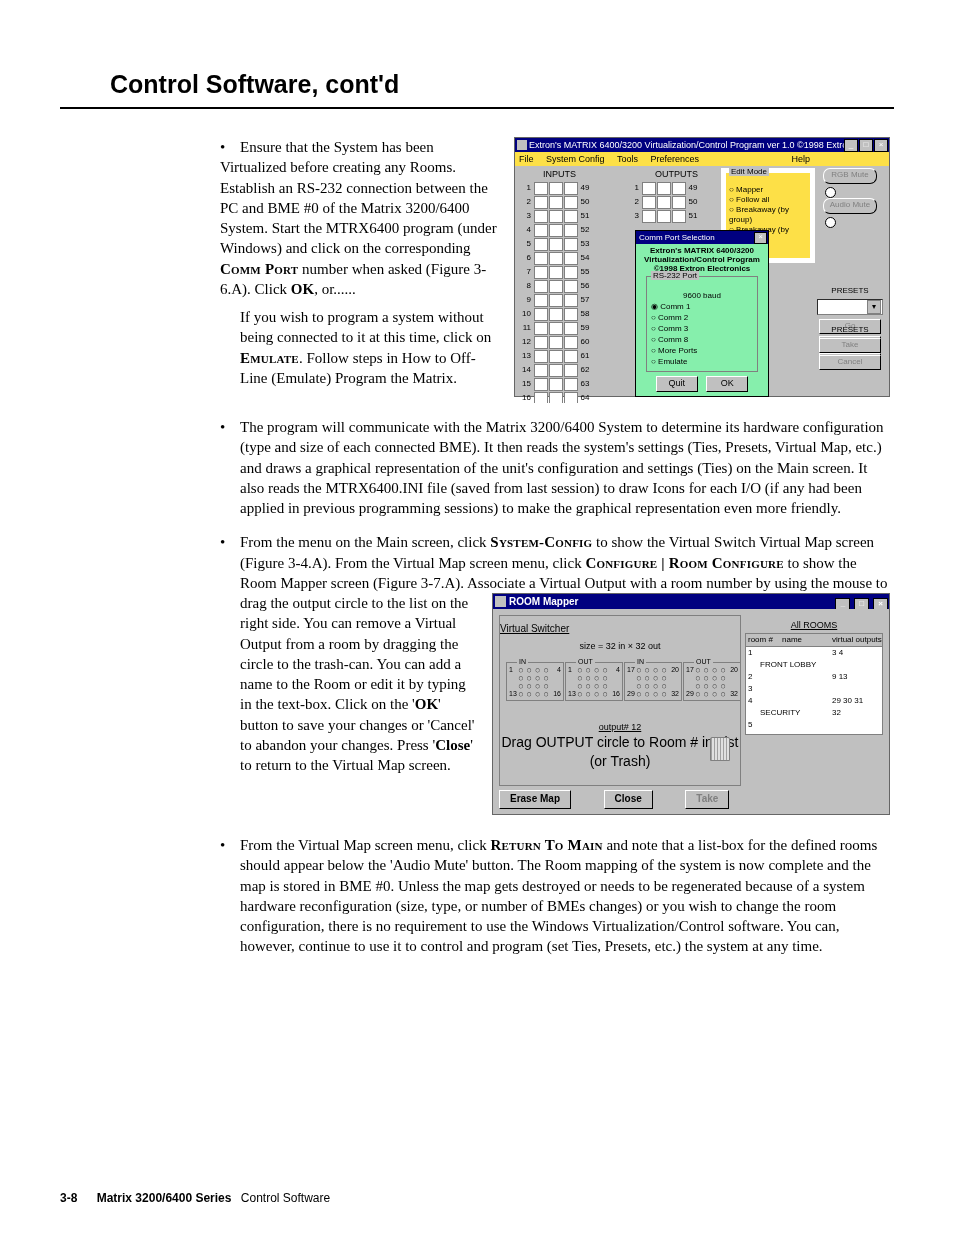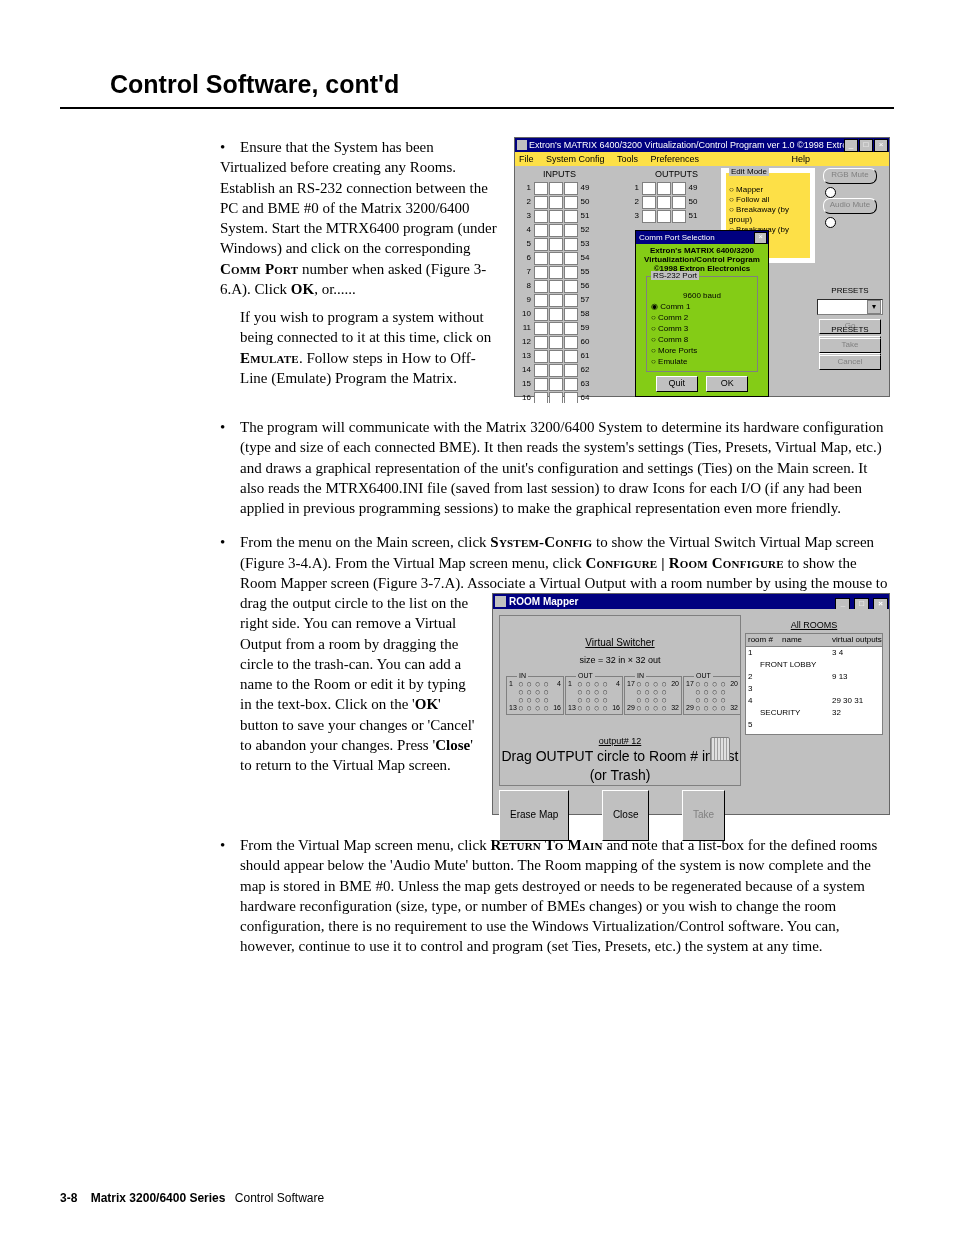--- a/index.html
+++ b/index.html
@@ -146,21 +146,21 @@
   .fa-presets .pbtn {
     width:60px; height:13px; margin:0 auto 2px auto; background:#c0c0c0;
     border:1px solid #000; border-top-color:#fff; border-left-color:#fff;
     font-size:8px; line-height:11px; color:#808080;
   }
   .fa-changes { position:absolute; right:4px; bottom:26px; width:70px; font-size:8px; text-align:center; }
   .fa-changes .cbtn { width:60px; height:13px; margin:2px auto 0 auto; background:#c0c0c0;
     border:1px solid #000; border-top-color:#fff; border-left-color:#fff; font-size:8px; line-height:11px; color:#808080;}
   .fa-dialog {
     position:absolute; left:120px; top:64px; width:132px;
-    background:#84cc16; border:1px solid #000;
+    background:#86efac; border:1px solid #000;
   }
   .fa-dialog .dtitle { height:13px; background:#000080; color:#fff; font-size:8px; line-height:13px; padding-left:3px; position:relative;}
   .fa-dialog .dtitle .xbtn{ position:absolute; right:1px; top:1px; width:11px; height:10px; background:#c0c0c0; border:1px solid #000; text-align:center; line-height:8px; font-size:8px;}
   .fa-dialog .dhead { font-size:8px; text-align:center; padding:2px 2px 3px 2px; font-weight:bold; line-height:9px;}
   .fa-dialog .dbox { margin:0 10px 4px 10px; border:1px solid #808080; padding:2px 4px 4px 4px; font-size:8px; position:relative;}
   .fa-dialog .dbox .dlegend { position:relative; top:-8px; background:#c0c0c0; padding:0 2px;}
   .fa-dialog .dbox div { line-height:11px; }
   .fa-dialog .dbox .radio::before { content:"○ "; }
   .fa-dialog .dbox .radio.sel::before { content:"◉ "; }
   .fa-dialog .dbtns { text-align:center; padding-bottom:4px; }
@@ -176,21 +176,21 @@
     font-weight:bold;
   }
   .fb-titlebar .wicon { position:absolute; left:2px; top:2px; width:11px; height:11px; background:#c0c0c0;}
   .fb-winbtns { position:absolute; right:1px; top:1px; }
   .fb-winbtns span { display:inline-block; width:13px; height:12px; background:#c0c0c0; border:1px solid #000; margin-left:1px; text-align:center; line-height:10px; font-size:8px;}
   .fb-body { position:absolute; left:0; top:15px; right:0; bottom:0; background:#c0c0c0; }
   .fb-left {
     position:absolute; left:6px; top:6px; width:240px; bottom:28px;
     border:1px solid #808080; background:#c0c0c0;
   }
-  .fb-left .vs-title { text-align:center; font-size:10px; margin-top:20px; text-decoration:underline;}
+  .fb-left .vs-title { text-align:left; font-size:10px; margin-top:6px; text-decoration:underline;}
   .fb-left .vs-size { text-align:center; font-size:9px; margin-top:4px;}
   .fb-blocks { margin:10px 6px 0 6px; white-space:nowrap; }
   .fb-block {
     display:inline-block; width:52px; border:1px solid #808080; padding:3px 2px 2px 2px;
     margin-right:1px; vertical-align:top; position:relative; font-size:7px;
   }
   .fb-block .blegend { position:absolute; top:-6px; left:10px; background:#c0c0c0; padding:0 2px; font-size:7px;}
   .fb-block .brow { line-height:8px; letter-spacing:3px; text-align:center; font-size:9px; color:#404040;}
   .fb-block .brow.first::before { content:attr(data-l); position:absolute; left:2px; font-size:7px; letter-spacing:0; color:#000;}
   .fb-block .brow.first::after { content:attr(data-r); position:absolute; right:2px; font-size:7px; letter-spacing:0; color:#000;}
@@ -222,34 +222,34 @@
   .fb-thead span { display:inline-block; }
   .fb-trow { padding-left:2px; }
   .fb-trow span { display:inline-block; vertical-align:top;}
   .fb-trow .rn { width:12px; }
   .fb-trow .nm { width:72px;margin-top:12px; }
   .fb-trow .vo { width:40px; }
   .fb-bottom-btns {
     position:absolute; left:6px; right:6px; bottom:4px; height:20px;
   }
   .fb-bottom-btns span {
-    display:inline-block; height:17px; line-height:15px; padding:16px 10px;
+    display:inline-block; height:17px; line-height:15px; padding:0 10px;
     background:#c0c0c0; border:1px solid #000; border-top-color:#fff; border-left-color:#fff;
-    font-size:10px; margin-right:30px;
+    font-size:10px; margin-right:30px;font-weight:bold;
   }
   .fb-bottom-btns span.dis { color:#808080; }
   .u { }
   .sc { font-variant: small-caps; font-weight: normal; letter-spacing:0.2px;}
   .b { font-weight:bold; }
   .footer {
     position:absolute; left:60px; bottom:30px;
     font-family: Verdana, Arial, sans-serif;
     font-size:12px;
   }
-  .footer .pn { font-weight:bold; margin-right:10px; }
+  .footer .pn { font-weight:bold; margin-right:16px; }
   .footer .t1 { font-weight:bold; margin-right:6px; }
 </style>
 </head>
 <body>
 
 <div class="page">
   <h1 class="section-title">Control Software, cont'd</h1>
   <hr class="title-rule">
 
   <div class="content">

